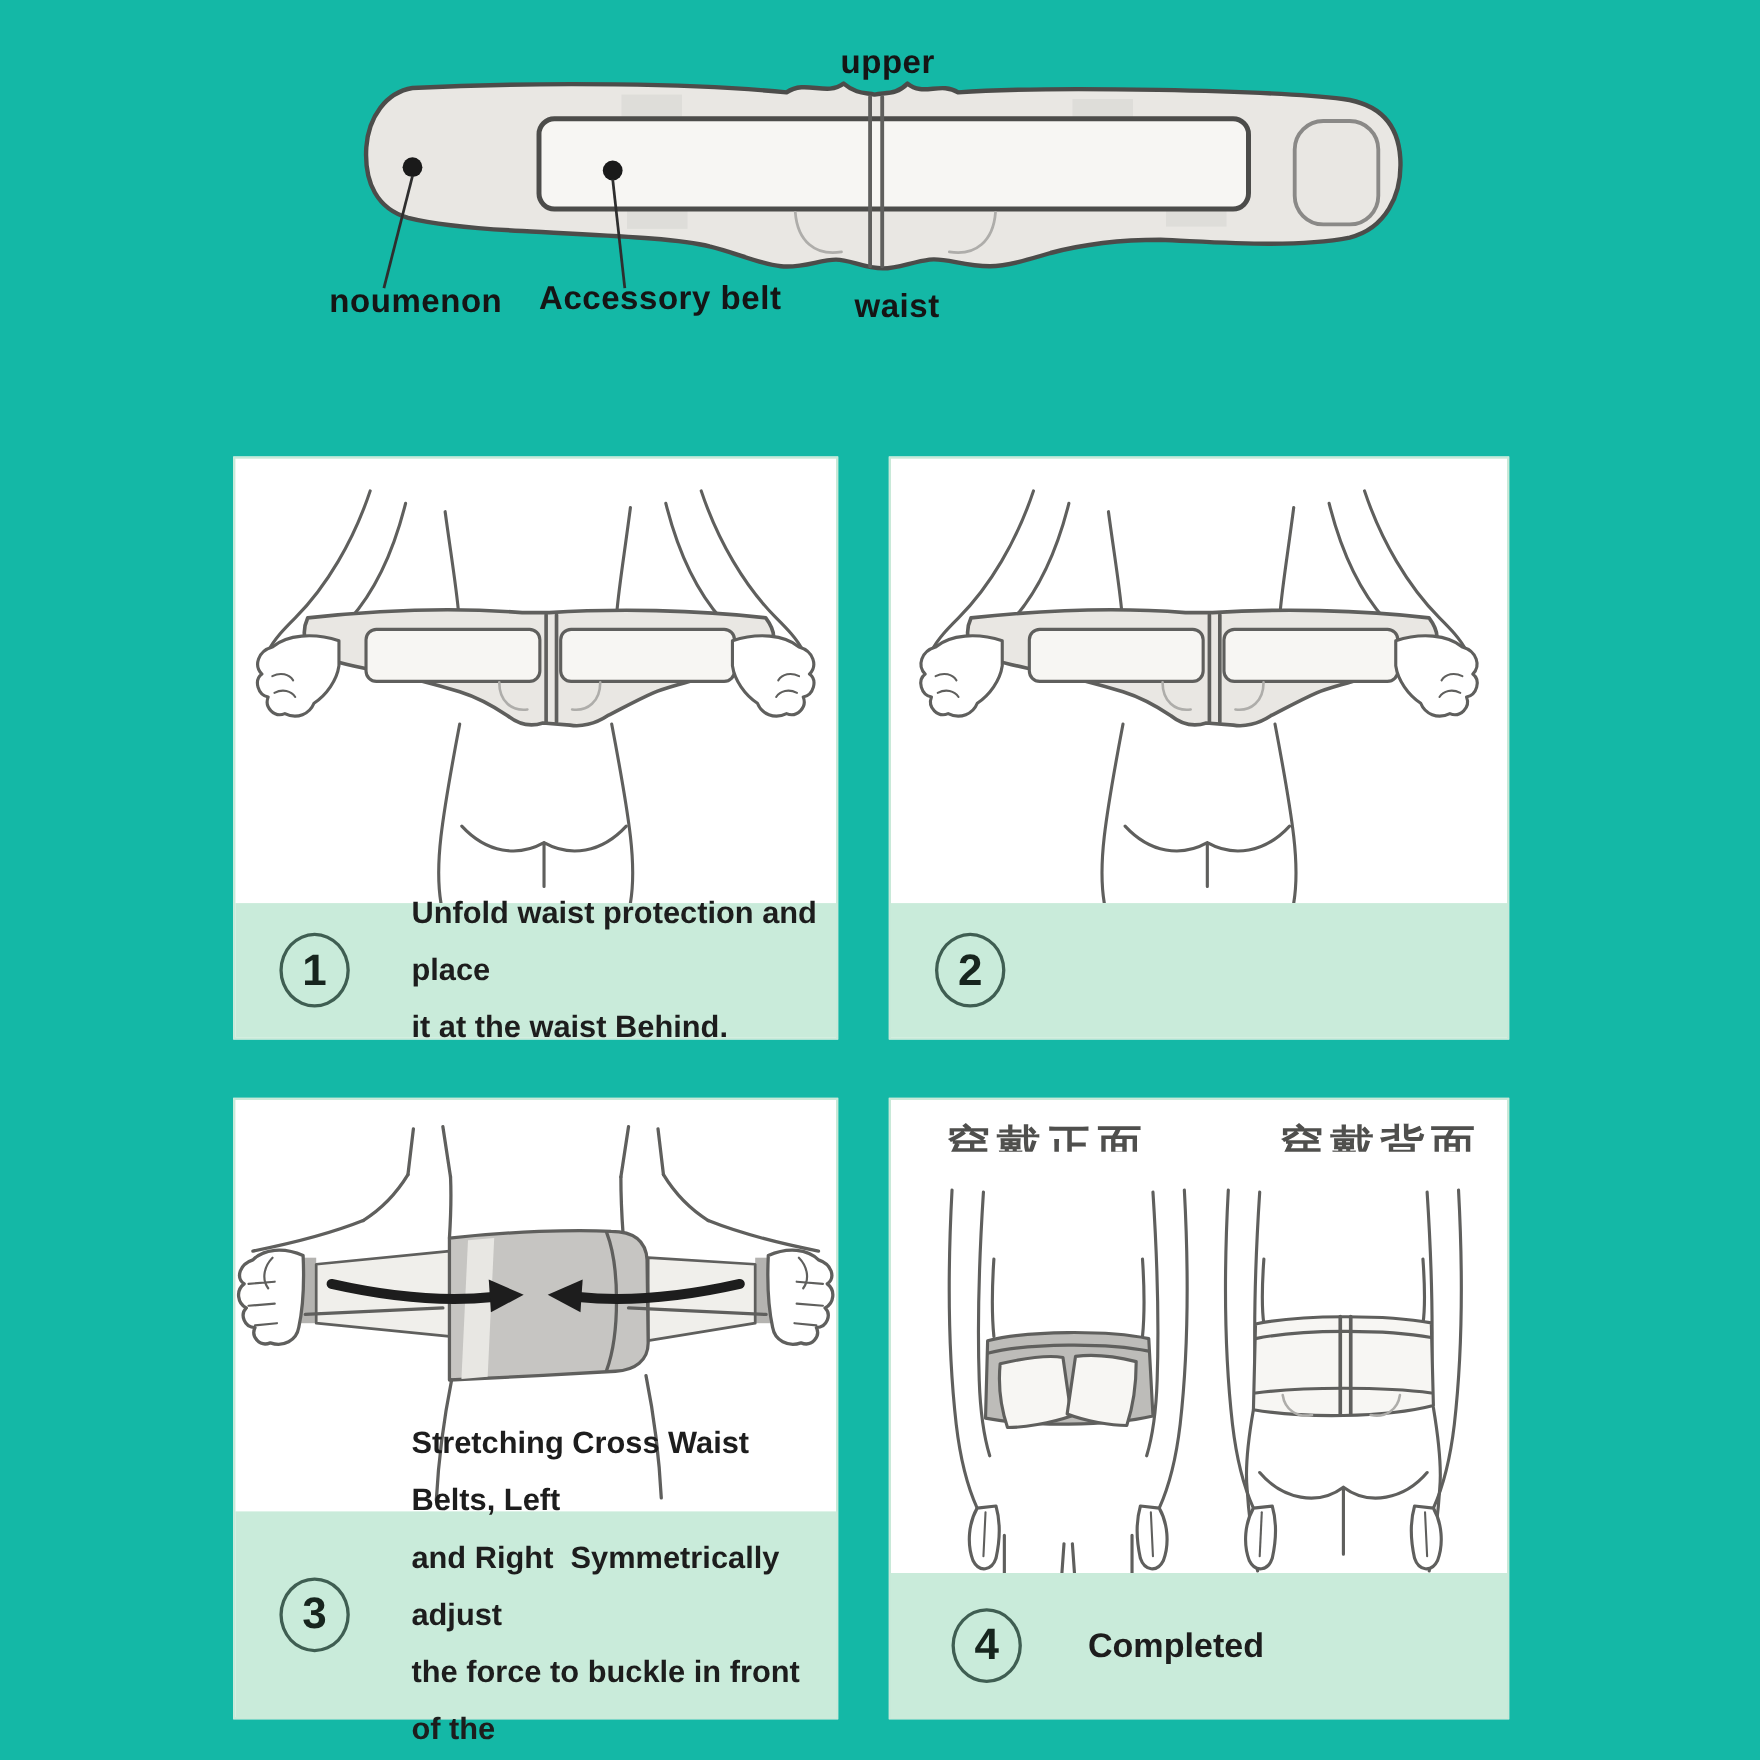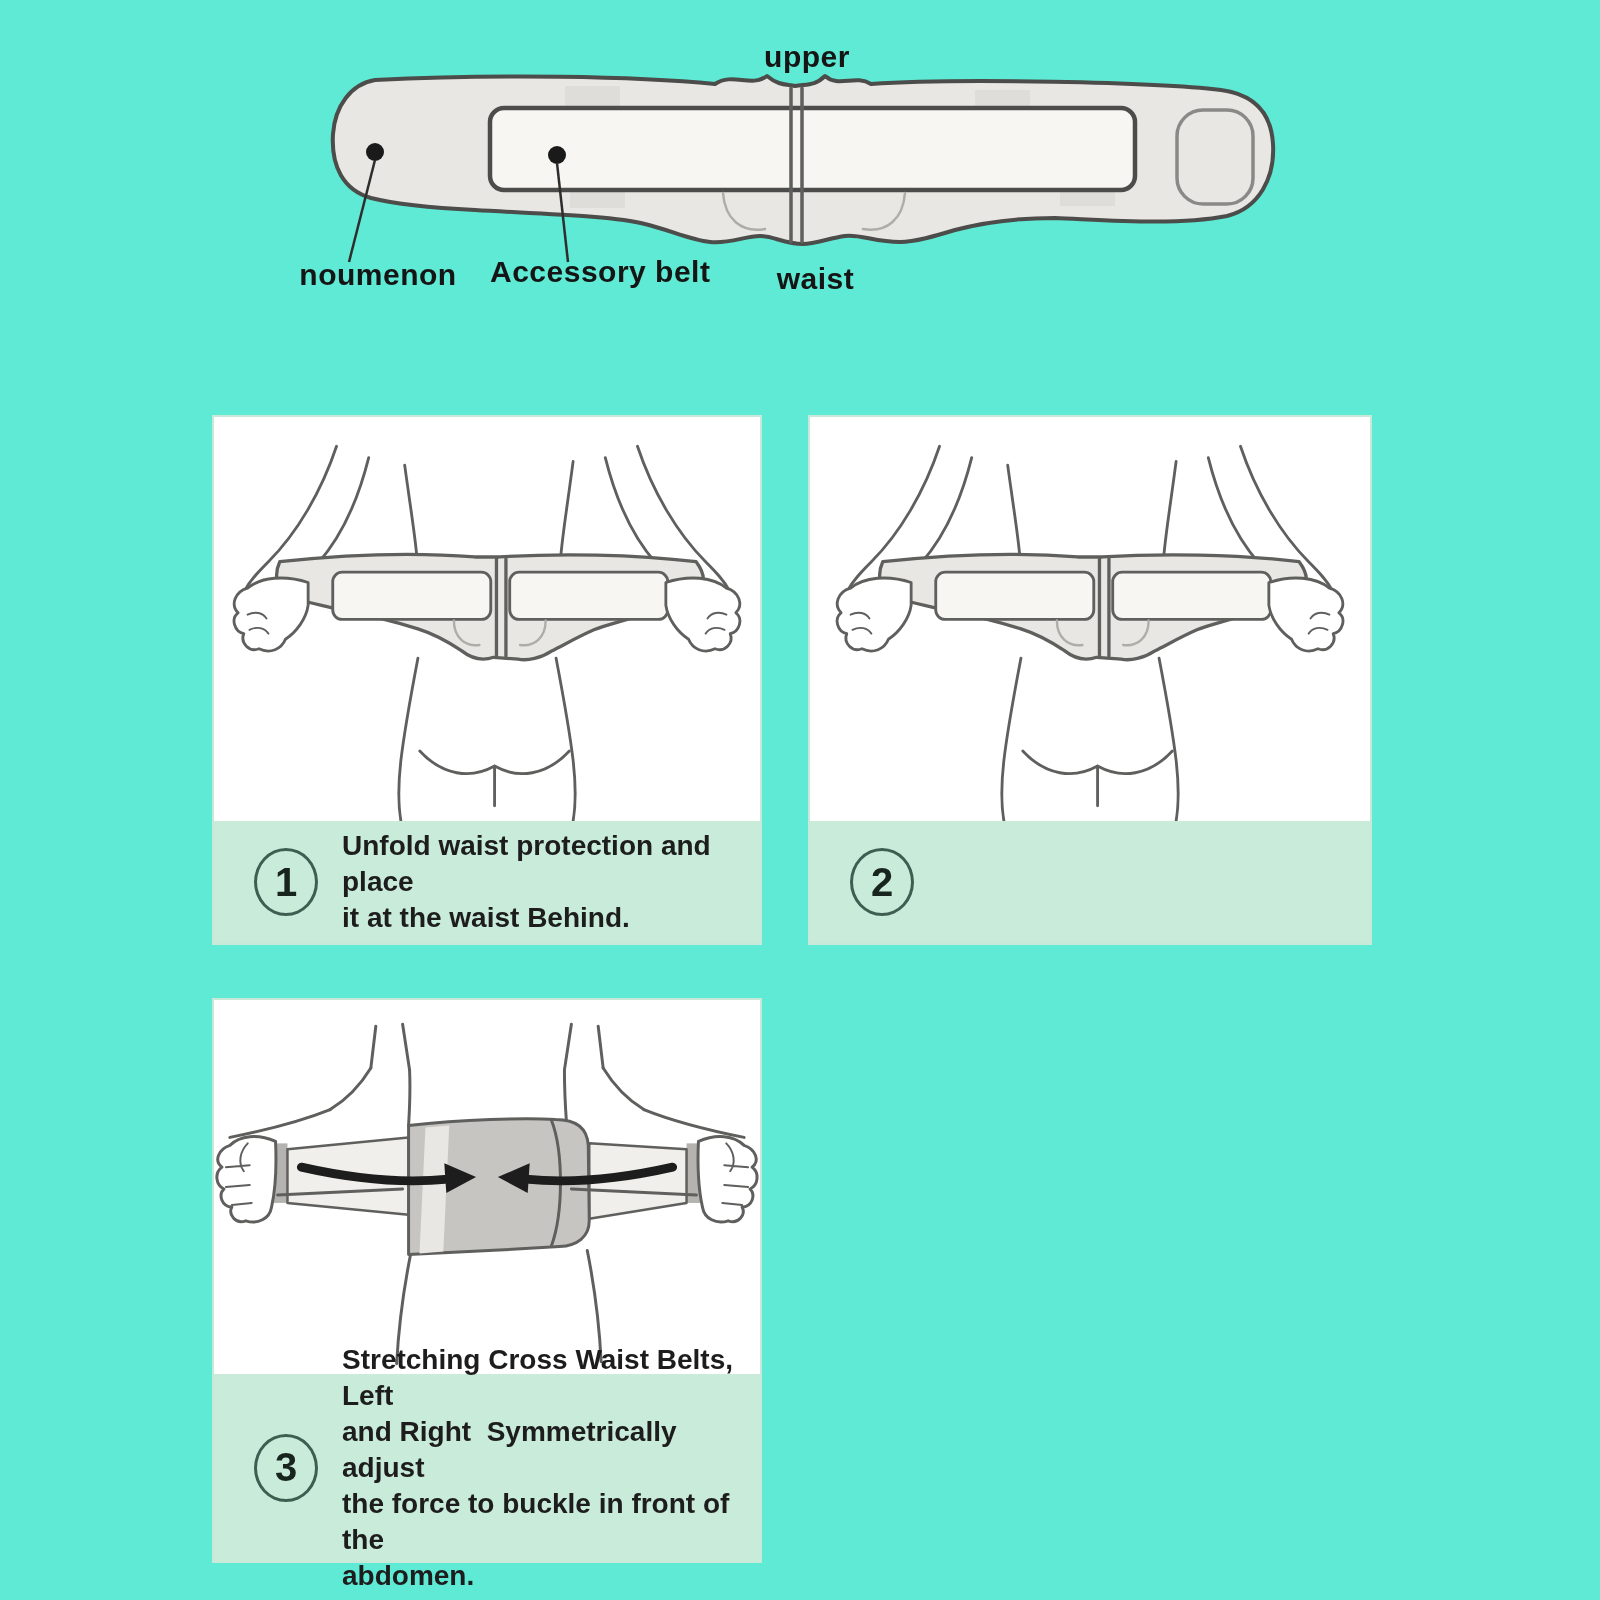--- a/index.html
+++ b/index.html
@@ -1,17 +1,17 @@
 <!DOCTYPE html>
 <html style="--caption-bg: #c9ebda; --panel-border: #c8e9d8; --circle-border: #3f5e52; --text: #1d1d1d; --line-art: #5f5f5d; --arrow: #1d1d1d; --belt-fill: #e9e7e3; --belt-inner-fill: #f7f6f3;"><head>
 <meta charset="utf-8">
 <style>
   html,body { margin:0; padding:0; background:#ffffff; }
   #canvas {
-    position:relative; width:1600px; height:1600px; background:#5eead4;
+    position:relative; width:1600px; height:1600px; background:#14b8a6;
     font-family:"Liberation Sans","DejaVu Sans",sans-serif; overflow:hidden;
     color:var(--text,#1d1d1d);
   }
   .lbl {
     position:absolute; font-weight:bold; font-size:30px; color:#151515;
     text-align:center; letter-spacing:0.5px; white-space:nowrap;
   }
   .top-svg { position:absolute; left:315px; top:58px; width:990px; height:205px; }
 
   .panel {
@@ -40,22 +40,23 @@
   .circle {
     flex:none; width:58px; height:62px; margin:0 24px 0 40px;
     border:3px solid var(--circle-border,#3f5e52); border-radius:50%;
     display:flex; align-items:center; justify-content:center;
     font-size:40px; font-weight:bold; color:#17251e;
     background:transparent;
   }
   #panel-4 .circle { margin-left:55px; margin-right:28px; }
 
   .ctext {
-    font-weight:bold; font-size:28px; line-height:36px; color:var(--text,#1d1d1d);
+    font-weight:bold; font-size:28px; line-height:52px; color:var(--text,#1d1d1d);
     white-space:pre-wrap;
+    margin-left:32px;
   }
   #panel-4 .ctext { font-size:31px; }
 
   .cn-label {
     position:absolute; top:20px; height:27px; overflow:hidden;
     font-size:40px; font-weight:bold; color:#4f4f4d; letter-spacing:6px;
     text-align:center; line-height:44px;
   }
   #cn-front { left:47px;  width:190px; }
   #cn-back  { left:350px; width:190px; }
@@ -225,14 +226,27 @@
       <div class="circle">
         <span>3</span>
       </div>
       <div class="ctext" style="width:470px;">Stretching Cross Waist Belts, Left
 and Right  Symmetrically adjust
 the force to buckle in front of the
 abdomen.</div>
     </div>
   </div>
 
+  <div class="panel" id="panel-4">
+    <div class="cn-label" id="cn-front">穿戴正面</div>
+    <div class="cn-label" id="cn-back">穿戴背面</div>
+    <svg class="fig" viewBox="0 0 564 452">
+      <use href="#fig-complete" xlink:href="#fig-complete"></use>
+    </svg>
+    <div class="caption">
+      <div class="circle">
+        <span>4</span>
+      </div>
+      <div class="ctext">Completed</div>
+    </div>
+  </div>
 
 </div>
 
 </body></html>

